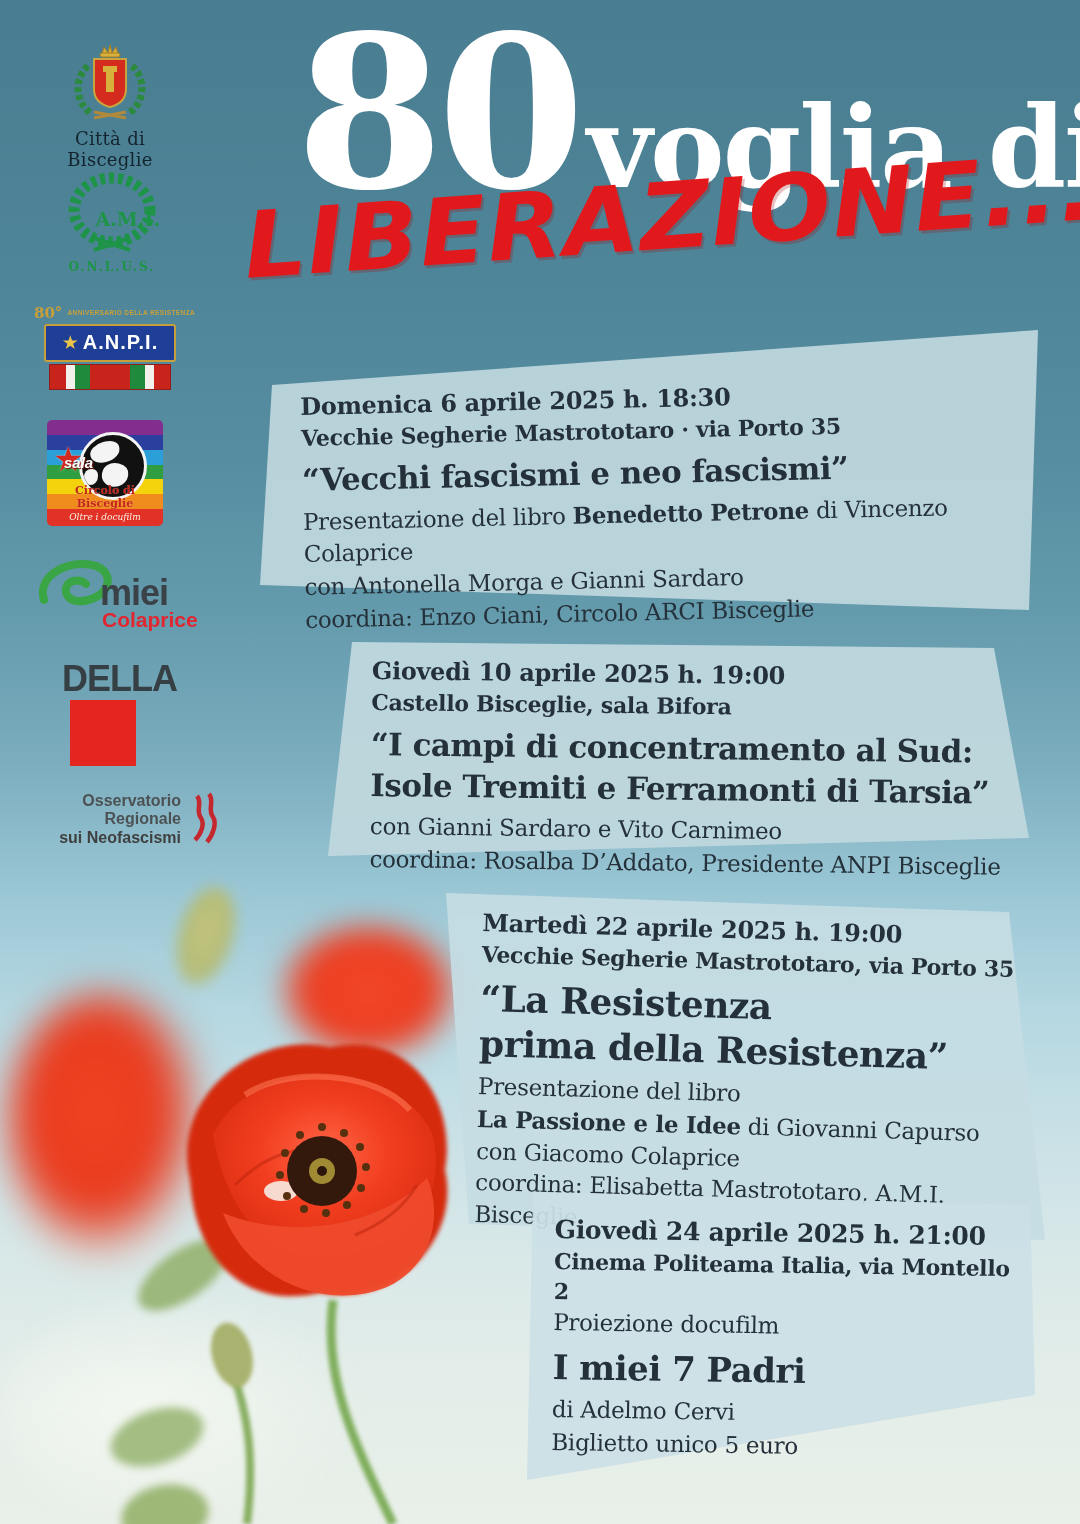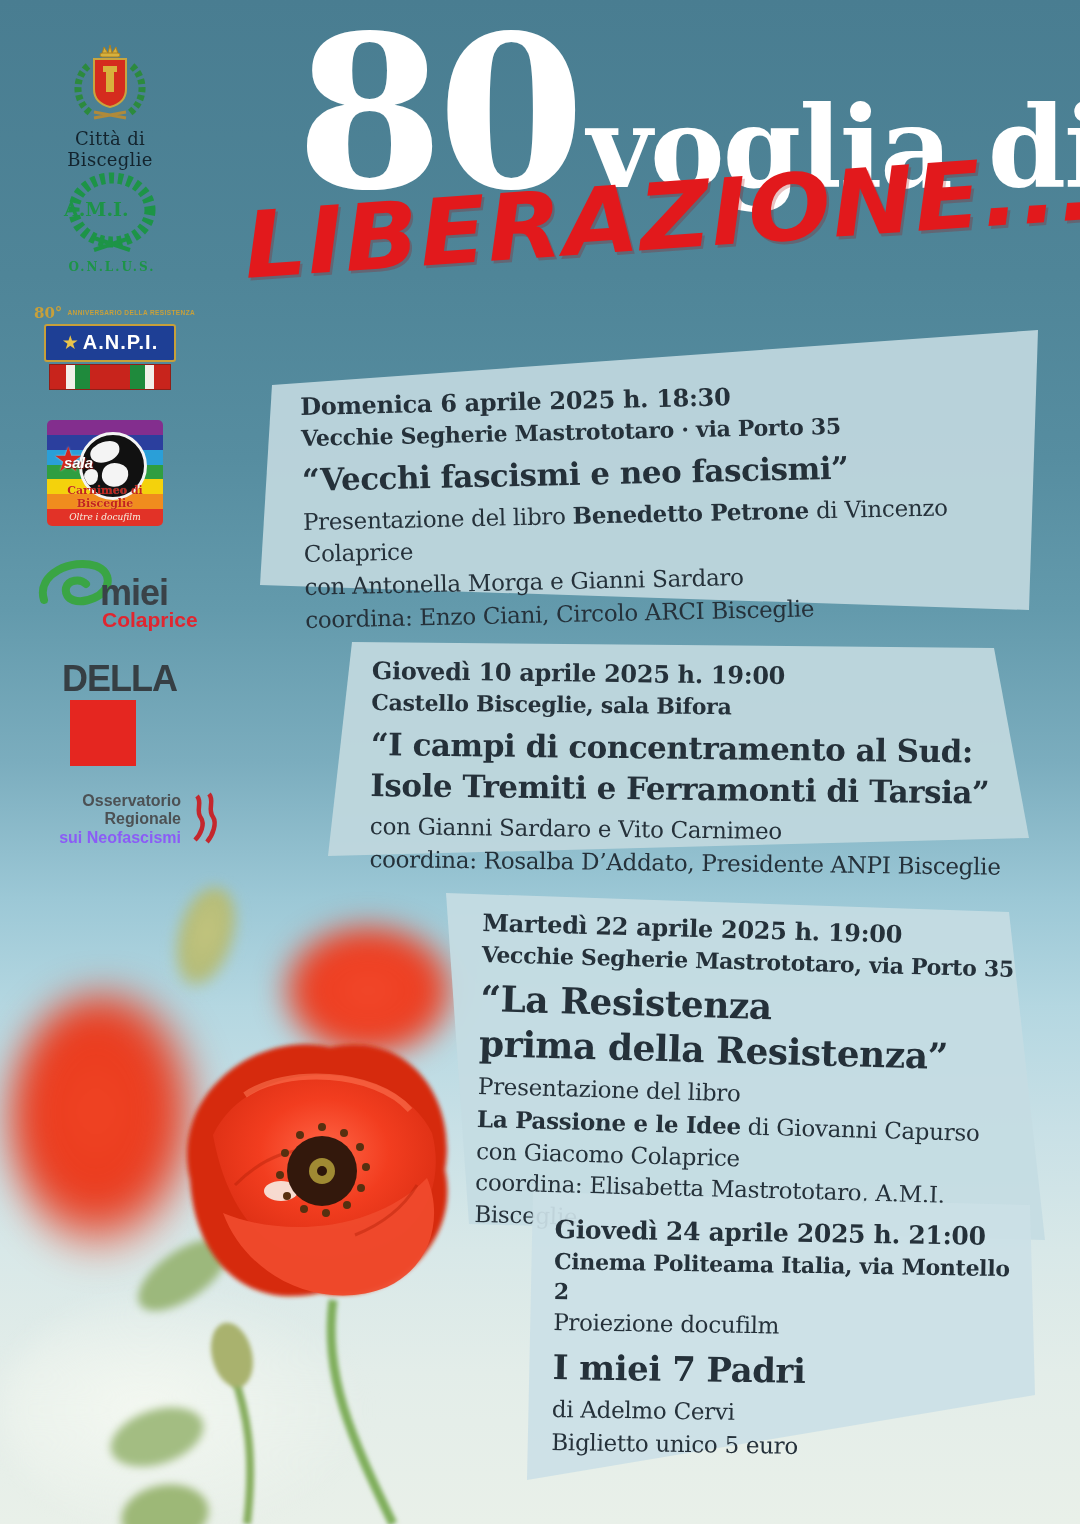--- a/index.html
+++ b/index.html
@@ -32,21 +32,21 @@
     filter:blur(12px);}
 
   
   .logo{position:absolute;}
   .comune{left:40px;top:44px;width:140px;text-align:center;}
   .comune-caption{font:400 18px "DejaVu Serif",serif;color:#13242e;margin-top:2px;letter-spacing:.3px;}
 
   .ami{left:50px;top:172px;width:124px;text-align:center;}
   .ami-ring{position:relative;width:96px;height:84px;margin:0 auto;}
   .ami-ring svg{position:absolute;left:0;top:0;}
-  .ami-text{position:absolute;left:0;top:26px;width:96px;text-align:left;
+  .ami-text{position:absolute;left:0;top:36px;width:96px;text-align:right;
     font:700 19px "DejaVu Serif",serif;color:#1d9447;}
   .ami-onlus{font:700 12px "DejaVu Serif",serif;color:#1d9447;letter-spacing:2px;margin-top:4px;}
 
   .anpi{left:34px;top:302px;width:152px;text-align:center;}
   .anpi-anniv{white-space:nowrap;color:#c7a03b;margin-bottom:2px;}
   .anpi-80{font:700 15px "DejaVu Serif",serif;vertical-align:middle;}
   .anpi-anniv-text{font:700 6.5px "Liberation Sans",sans-serif;letter-spacing:.4px;vertical-align:middle;}
   .anpi-badge{width:128px;height:34px;margin:0 auto;background:#1e3f95;
     border:2px solid #c7a03b;border-radius:3px;display:flex;align-items:center;justify-content:center;gap:4px;}
   .anpi-star{color:#e9c44b;font-size:19px;line-height:1;}
@@ -83,21 +83,21 @@
   .auser-swirl{position:absolute;left:0;top:0;}
   .auser-name{position:absolute;left:62px;top:16px;font:700 36px "Liberation Sans",sans-serif;color:#3a4248;letter-spacing:-1px;}
   .auser-place{position:absolute;left:64px;top:52px;font:700 21px "Liberation Sans",sans-serif;color:#e02630;}
 
   .cgil{left:62px;top:658px;width:120px;}
   .cgil-name{font:700 36px "Liberation Sans",sans-serif;color:#363f44;letter-spacing:-1px;}
   .cgil-square{width:66px;height:66px;background:#e52620;margin-left:8px;}
 
   .oss{left:28px;top:792px;width:195px;display:flex;gap:8px;}
   .oss-text{flex:1;text-align:right;font:700 16px "Liberation Sans",sans-serif;color:#4c5154;line-height:1.15;}
-  .oss-red{color:#8b5cf6;}
+  .oss-red{color:#404040;}
 
   
   .title-line1{position:absolute;left:296px;top:18px;color:#fff;white-space:nowrap;}
   .t80{font:700 212px/0.9 "DejaVu Serif",serif;letter-spacing:-6px;}
   .tvoglia{font:700 112px "DejaVu Serif",serif;margin-left:8px;letter-spacing:-2px;}
   .title-line2{position:absolute;left:244px;top:196px;width:840px;
     font:700 italic 92px/1.1 "DejaVu Sans",sans-serif;color:#e2191c;
     transform:rotate(-4deg) scaleX(1.06);transform-origin:0 50%;
     letter-spacing:1px;text-shadow:2px 3px 0 rgba(160,10,10,.25);}
 
@@ -234,21 +234,21 @@
   </div>
 
   <div class="logo arci">
     <div class="arci-globe">
       <div class="arci-land l1"></div>
       <div class="arci-land l2"></div>
       <div class="arci-land l3"></div>
     </div>
     <div class="arci-star">★</div>
     <div class="arci-word">sala</div>
-    <div class="arci-line1">Carnimeo di Bisceglie</div>
+    <div class="arci-line1">Circolo di Bisceglie</div>
     <div class="arci-line2">Oltre i docufilm</div>
   </div>
 
   <div class="logo auser" style="height:80px;">
     <svg class="auser-swirl" width="78" height="62" viewBox="0 0 78 62">
       <path d="M6,44 C-2,18 34,2 58,10 C74,16 74,34 56,42 C40,49 26,44 28,32 C30,24 42,22 48,28" fill="none" stroke="#3aa544" stroke-width="8" stroke-linecap="round"></path>
     </svg>
     <span class="auser-name">miei</span>
     <span class="auser-place">Colaprice</span>
   </div>

